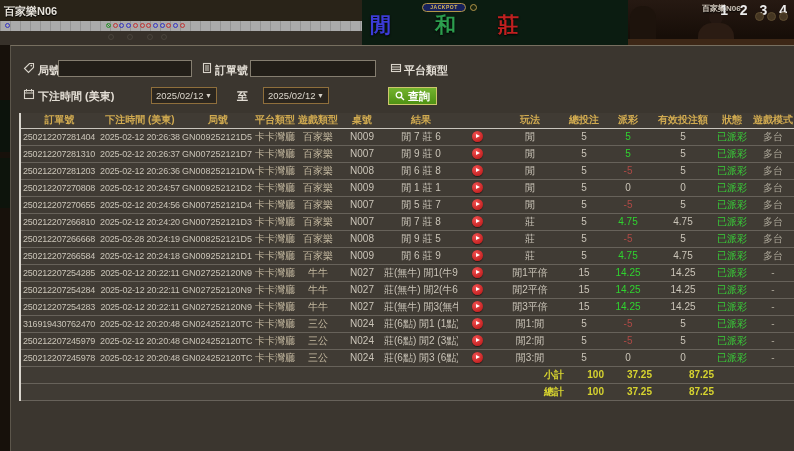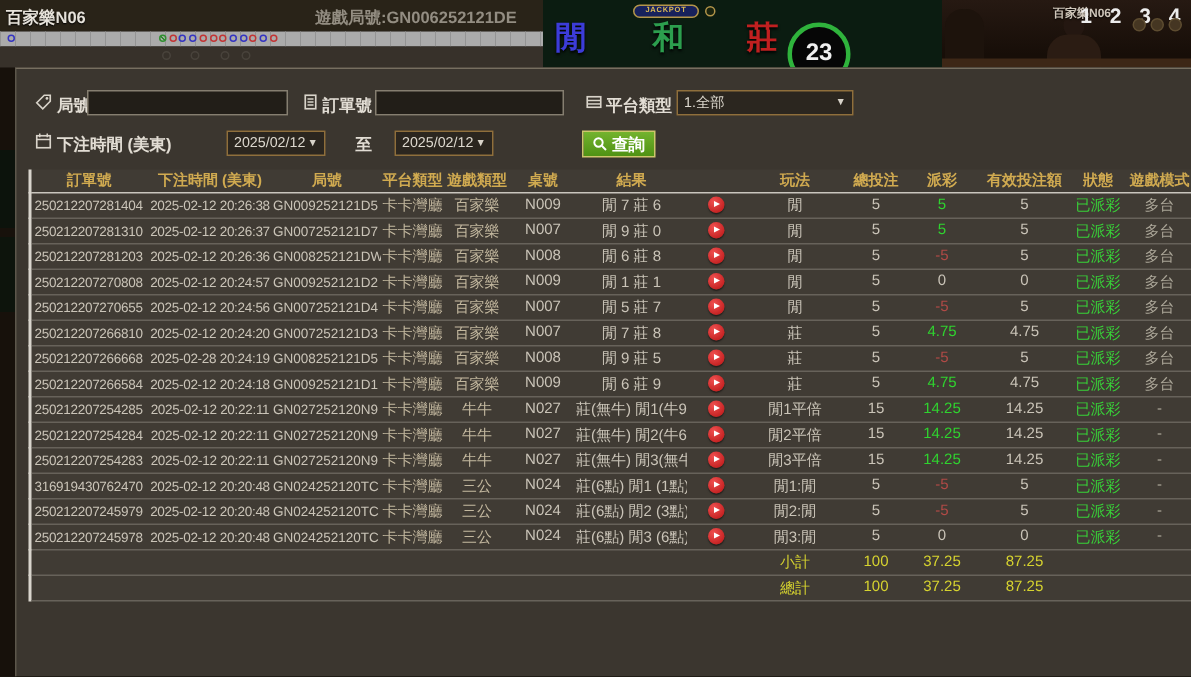--- a/index.html
+++ b/index.html
@@ -73,35 +73,34 @@
   td.col-platform, td.col-game { color:#c3b89f; }
   td.pos { color:#2fd32f; }
   td.neg { color:#b04a46; }
   td.zero { color:#cac4b8; }
   td.status { color:#38cf38; }
   td.dim { color:#aba698; }
   .play-btn { display:inline-block; position:relative; width:11px; height:11px; border-radius:50%;
     background:radial-gradient(circle at 35% 30%,#f05050,#b61212); box-shadow:0 1px 1px rgba(0,0,0,.5); cursor:pointer; vertical-align:middle; }
   .play-btn::after { content:""; position:absolute; left:4px; top:3px; border-left:4px solid #fff;
     border-top:2.5px solid transparent; border-bottom:2.5px solid transparent; }
-  tfoot td { font-weight:normal; color:#d6d32f; border-top:1px solid #67625a; }
+  tfoot td { font-weight:bold; color:#d6d32f; border-top:1px solid #67625a;text-align:right; }
   tfoot tr:last-child td { border-bottom:1px solid #67625a; }
 </style>
 </head>
 <body>
 
 <div class="screen">
 
   <div class="game-area">
     <div class="side-block1"></div>
     <div class="side-block2"></div>
 
     <div class="game-topbar">
       <span class="game-title">百家樂N06</span>
-      <span class="round-id">遊戲局號:GN006252121DE</span>
     </div>
 
     <div class="roadmap-strip">
         <span class="bead blue" style="left: 5px;"></span>
         <span class="bead green" style="left: 106px;"></span>
         <span class="bead red" style="left: 112.7px;"></span>
         <span class="bead blue" style="left: 119.4px;"></span>
         <span class="bead blue" style="left: 126.1px;"></span>
         <span class="bead red" style="left: 132.8px;"></span>
         <span class="bead red" style="left: 139.5px;"></span>
@@ -118,21 +117,20 @@
       <span class="faint-ring" style="left:147px"></span>
       <span class="faint-ring" style="left:161px"></span>
     </div>
 
     <div class="bet-zone">
       <span class="bet-glyph bet-player">閒</span>
       <span class="jackpot-pill">JACKPOT</span>
       <span class="jackpot-dot"></span>
       <span class="bet-glyph bet-tie">和</span>
       <span class="bet-glyph bet-banker">莊</span>
-      <div class="countdown-circle">23</div>
     </div>
 
     <div class="video-feed">
       <div class="dealer-fig2"></div>
       <div class="dealer-fig">
         <div class="dealer-head"></div>
         <div class="dealer-body"></div>
       </div>
       <span class="video-label">百家樂N06</span>
       <span class="video-numbers">1 2 3 4</span>
@@ -164,24 +162,20 @@
       </svg>
       <span class="f-label" style="left:204px;top:17px">訂單號</span>
       <input class="f-input" style="left: 239px; top: 14px; width: 126px;" value="">
 
       <svg class="f-icon" style="left:379px;top:16px" viewBox="0 0 12 12">
         <rect x="1.5" y="2.5" width="9" height="7" fill="none" stroke="#d9d4ca" stroke-width="1.1"></rect>
         <line x1="1.5" y1="5" x2="10.5" y2="5" stroke="#d9d4ca" stroke-width="1"></line>
         <line x1="1.5" y1="7.3" x2="10.5" y2="7.3" stroke="#d9d4ca" stroke-width="1"></line>
       </svg>
       <span class="f-label" style="left:393px;top:17px">平台類型</span>
-      <div class="f-select" style="left:440px;top:14px;width:118px">
-        <span>1.全部</span>
-        <span class="caret">▼</span>
-      </div>
 
       <svg class="f-icon" style="left:12px;top:42px" viewBox="0 0 12 12">
         <rect x="1.5" y="2.5" width="9" height="8" fill="none" stroke="#d9d4ca" stroke-width="1.1"></rect>
         <line x1="3.5" y1="1" x2="3.5" y2="3.5" stroke="#d9d4ca" stroke-width="1"></line>
         <line x1="8.5" y1="1" x2="8.5" y2="3.5" stroke="#d9d4ca" stroke-width="1"></line>
         <line x1="1.5" y1="5" x2="10.5" y2="5" stroke="#d9d4ca" stroke-width="1"></line>
       </svg>
       <span class="f-label" style="left:27px;top:43px">下注時間 (美東)</span>
       <div class="f-date" style="left:140px;top:41px;width:66px">
         <span>2025/02/12</span>

